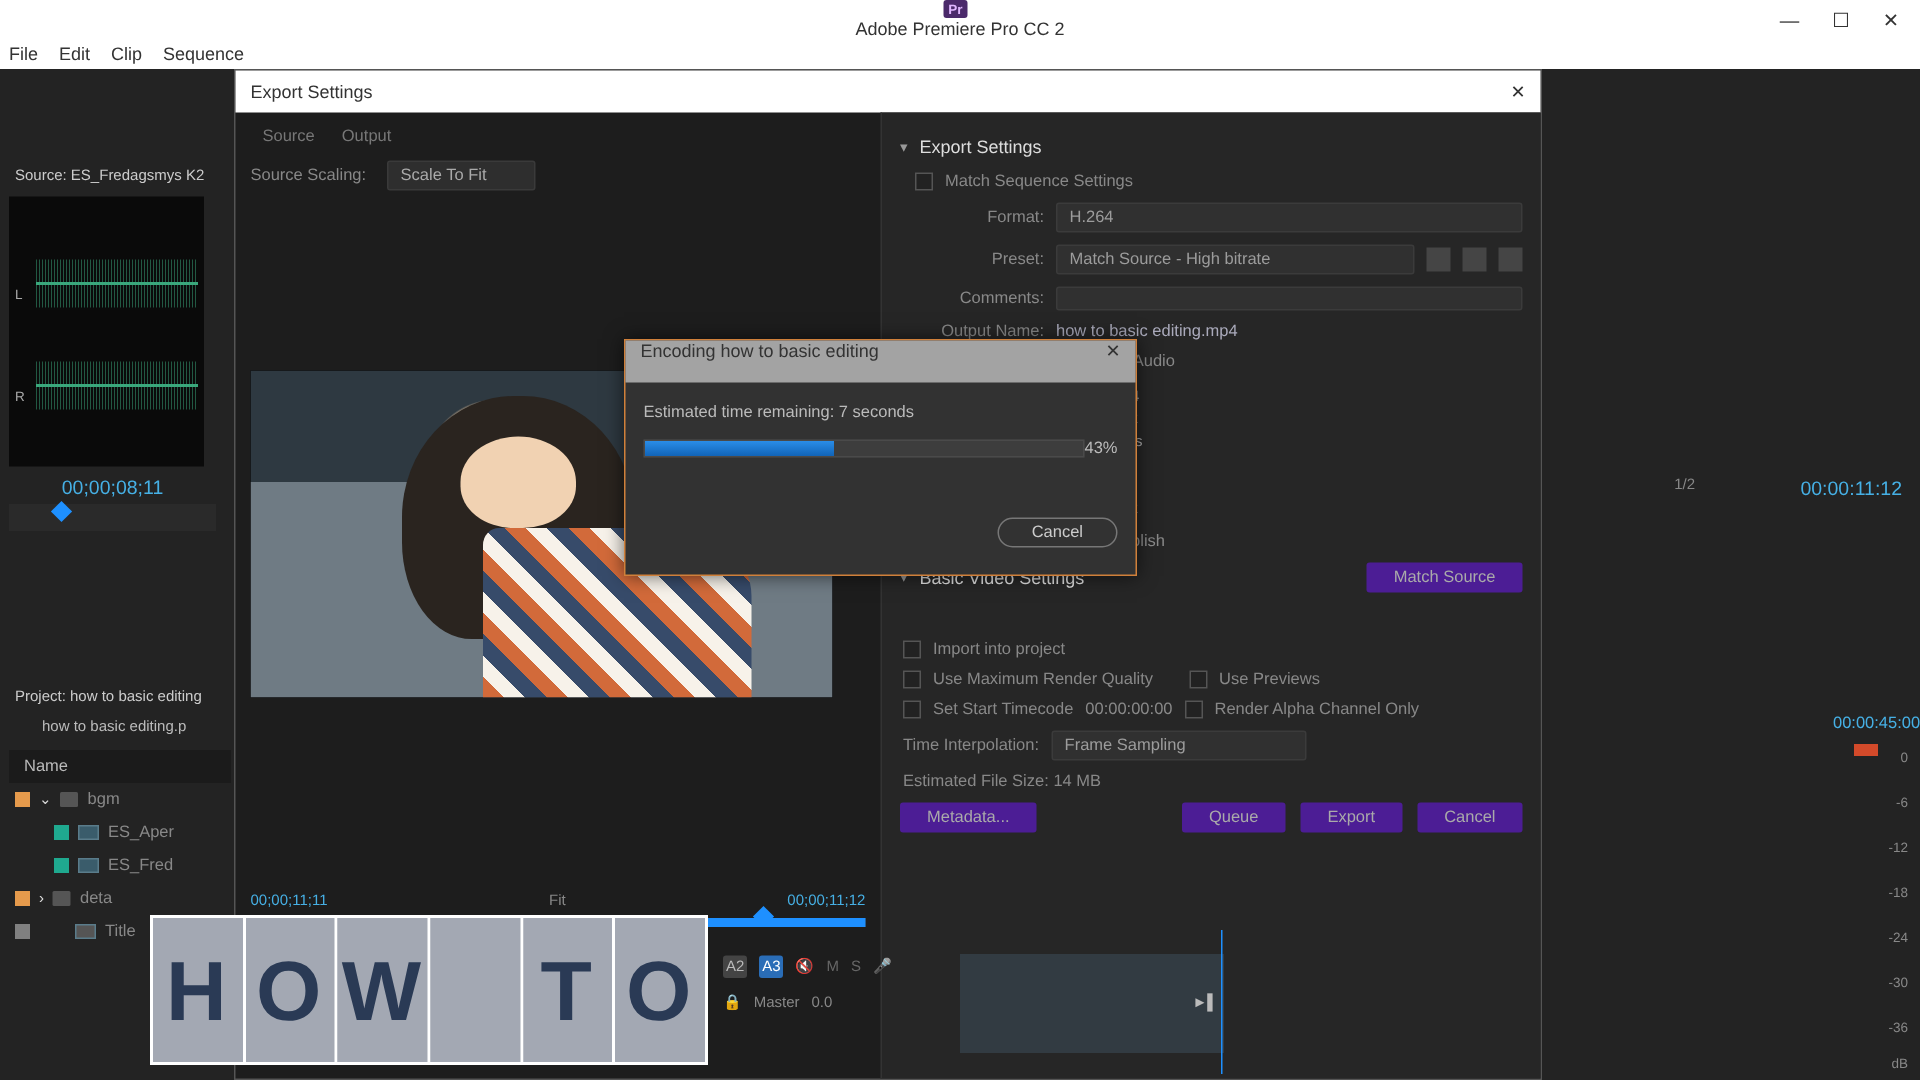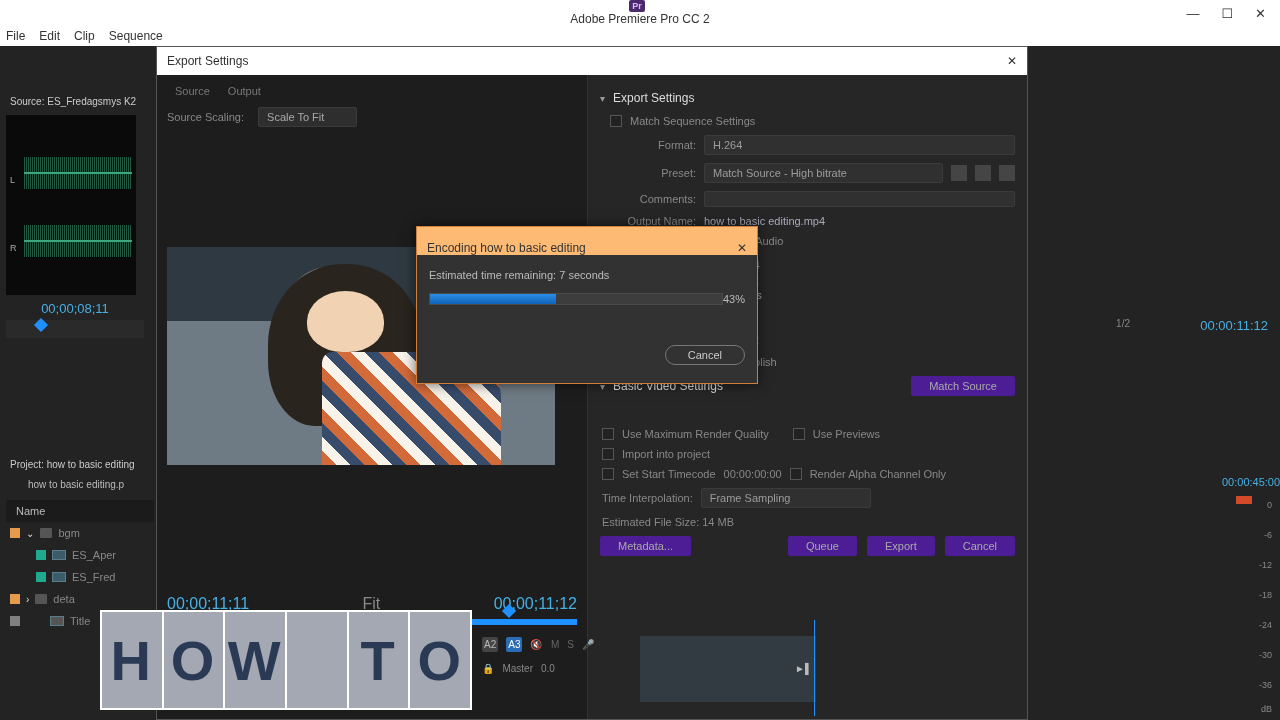--- a/index.html
+++ b/index.html
@@ -7,21 +7,21 @@
 
 .titlebar { height: 26px; background: #fff; display: flex; align-items: center; padding: 0 6px; color: #333; font-size: 12px; flex-direction: column; }
 .titlebar .pr-icon { width: 16px; height: 16px; background: #4b2a6b; margin-right: 6px; display:flex; align-items:center; justify-content:center; color:#e0b7ff; font-size:9px; font-weight:bold; border-radius:2px;}
 .win-controls { position:absolute; top:0; right:0; display:flex; gap:22px; padding:6px 14px; color:#333; font-size:13px;}
 
 .menubar { height: 20px; background: #fff; display: flex; align-items: center; padding: 0 6px; gap: 14px; color: #333; font-size: 12px; }
 
 .main-area { position: absolute; top:46px; left:0; right:0; bottom:0; background:#232323; }
 
 
-.source-panel { position:absolute; left:6px; top:48px; width:138px; }
+.source-panel { position:absolute; left:6px; top:64px; width:138px; }
 .source-panel .tab { font-size:10px; color:#ccc; padding:2px 4px; }
 .waveform { margin-top:6px; width:130px; height:180px; background:#0a0a0a; position:relative; overflow:hidden;}
 .wave-track { position:absolute; left:18px; right:4px; height:44px; background:linear-gradient(0deg, transparent 48%, #3aa87c 48%, #3aa87c 52%, transparent 52%); }
 .wave-mass { position:absolute; left:0; right:0; top:6px; bottom:6px; background:
   repeating-linear-gradient(90deg, rgba(58,168,124,.9) 0 1px, transparent 1px 2px); opacity:.55; }
 .wave-label{ position:absolute; left:4px; font-size:9px; color:#aaa; }
 .source-timecode { text-align:center; color:#46b0e5; font-size:13px; margin-top:6px;}
 .source-scrub { height:18px; margin-top:4px; position:relative; background:#2a2a2a;}
 .source-scrub .playhead{ position:absolute; top:0; left:30px; width:10px;height:10px; background:#1e90ff; transform:rotate(45deg);}
 
@@ -58,42 +58,42 @@
 .preview-jacket{ position:absolute; left:40%; top:48%; width:46%; height:52%;
   background: repeating-linear-gradient(45deg,#d26a3a 0 10px,#f7f2ea 10px 20px,#374b6a 20px 30px);
   border-radius:6% 30% 0 0 / 10% 40% 0 0; }
 .preview-hair{ position:absolute; left:26%; top:8%; width:40%; height:74%;
   background:#2a241f; border-radius:48% 48% 40% 30% / 50% 50% 50% 40%;}
 .preview-face{ position:absolute; left:36%; top:20%; width:20%; height:28%;
   background:#f1d2b2; border-radius:50% 50% 46% 46%;}
 
 .scrubbar{ margin-top:152px; height:6px; background:#3a3a3a; position:relative;}
 .scrubbar-fill{ position:absolute; left:0; top:0; bottom:0; background:#1e90ff;}
-.time-row{ display:flex; justify-content:space-between; margin-top:-172px; color:#46b0e5; font-size:16px;}
+.time-row{ display:flex; justify-content:space-between; margin-top:-172px; color:#46b0e5; font-size:10px;}
 .time-row .center{ color:#888;}
 
 .export-right{ flex:1; padding:14px 12px; background:#262626; border-left:1px solid #333;}
 .sect-head{ display:flex; align-items:center; gap:8px; color:#ddd; font-size:12px; margin:2px 0 10px;}
 .sect-head .tw{ color:#999; font-size:10px;}
 .form-row{ display:flex; align-items:center; gap:8px; margin:8px 0 8px 22px; font-size:11px; color:#888;}
 .form-row label{ width:74px; text-align:right; color:#888;}
 .form-row .select{ flex:1; background:#303030; border:1px solid #3b3b3b; padding:3px 8px; color:#9c9c9c; border-radius:2px;}
 .form-row .link{ color:#aab; }
 .icon-btn{ width:16px; height:16px; background:#454545; display:inline-block;}
 .chk{ width:12px;height:12px; border:1px solid #555; display:inline-flex; align-items:center; justify-content:center; font-size:9px; color:#1e90ff; background:#222;}
 .chk.on::before{ content:"✓";}
 .inline-chk-row{ display:flex; gap:18px; margin:2px 0 10px 10px;}
 .info-block{ margin:4px 0 4px 10px; line-height:1.5; color:#aaa; font-size:10px;}
 .tabrow{ display:flex; gap:22px; color:#8a8a8a; font-size:11px; margin:8px 0;}
 .bottom-pill{ background:#4c1d95; color:#aaa; padding:4px 18px; border-radius:2px; font-size:11px;}
 .bottom-row{ display:flex; gap:10px; margin-top:8px;}
 
 
 .encode-modal{ position:absolute; left:416px; top:226px; width:342px; background:#323232; border:1px solid #d0803a; box-shadow:0 0 12px rgba(0,0,0,.6);}
-.encode-title{ background:#fdba74; color:#333; height:28px; display:flex; align-items:flex-end; justify-content:space-between; padding:0 10px; font-size:12px;}
+.encode-title{ background:#a3a3a3; color:#333; height:28px; display:flex; align-items:flex-start; justify-content:space-between; padding:0 10px; font-size:12px;}
 .encode-body{ padding:14px 12px 12px;}
 .encode-body .eta{ color:#bbb; font-size:11px;}
 .prog-row{ display:flex; margin-top:12px;}
 .prog-track{ flex:1; height:12px; background:#3d3d3d; border:1px solid #4a4a4a;}
 .prog-fill{ height:100%; background:linear-gradient(#2a8de8,#1164b8);}
 .pct{ color:#bbb; font-size:11px;}
 .cancel-row{ display:flex; justify-content:flex-end; margin-top:34px; padding:6px 0;}
 .pill-btn{ border:1px solid #777; border-radius:12px; padding:3px 22px; color:#ccc; font-size:11px; background:transparent;}
 
 
@@ -287,28 +287,28 @@
             <span class="tw">▾</span>
           <span>Basic Video Settings</span>
           <span style="flex:1"></span>
           <span class="bottom-pill">Match Source</span>
         </div>
 
         <div style="height:14px"></div>
 
         <div class="form-row" style="margin-left:2px">
           <span class="chk"></span>
+          <span>Import into project</span>
+        </div>
+        <div class="form-row" style="margin-left:2px">
+          <span class="chk"></span>
           <span>Use Maximum Render Quality</span>
           <span style="width:8px"></span>
           <span class="chk"></span>
           <span>Use Previews</span>
-        </div>
-        <div class="form-row" style="margin-left:2px">
-          <span class="chk"></span>
-          <span>Import into project</span>
         </div>
         <div class="form-row" style="margin-left:2px">
           <span class="chk"></span>
           <span>Set Start Timecode</span>
           <span>00:00:00:00</span>
           <span class="chk"></span>
           <span>Render Alpha Channel Only</span>
         </div>
         <div class="form-row" style="margin-left:2px">
           <span>Time Interpolation:</span>

